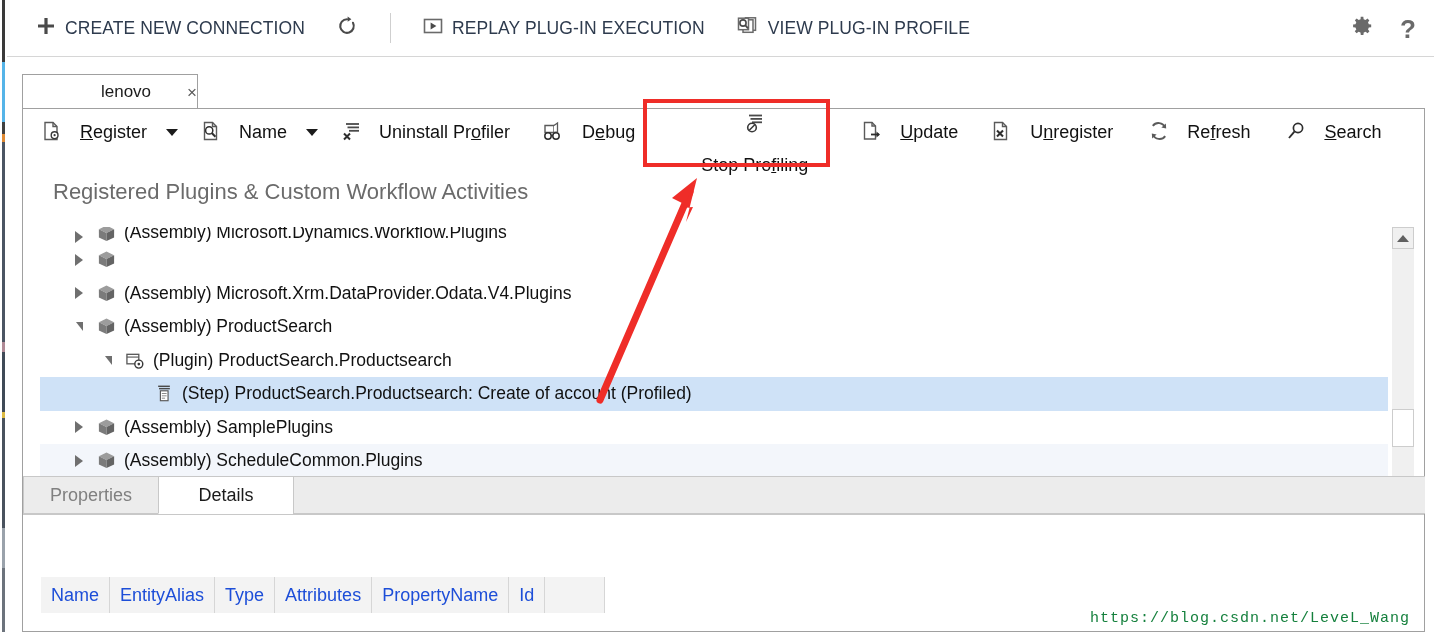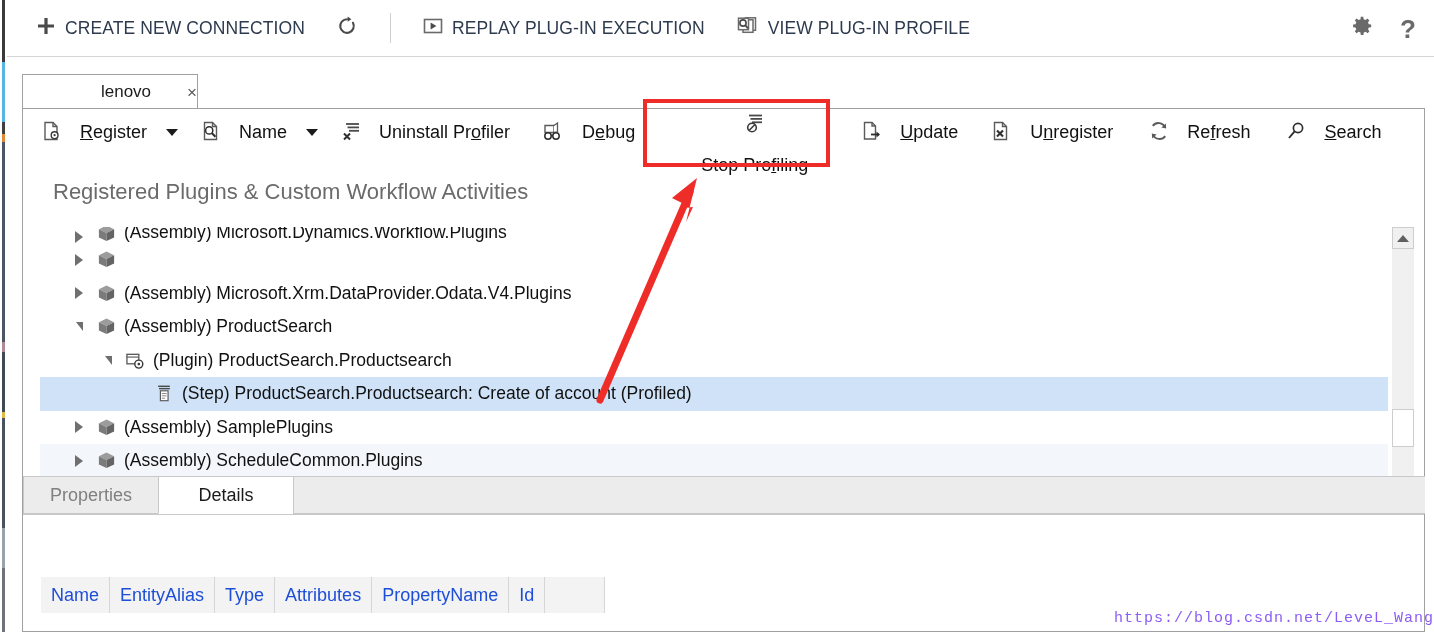--- a/index.html
+++ b/index.html
@@ -235,24 +235,24 @@
     pointer-events: none;
   }
   .annot-arrow {
     position: absolute; left: 560px; top: 160px;
     width: 200px; height: 260px;
     pointer-events: none;
   }
 
   
   .watermark {
-    position: absolute; right: 0; bottom: 5px;
+    position: absolute; right: 24px; bottom: 5px;
     font-family: "Liberation Mono", monospace;
     font-size: 15px;
-    color: #8b5cf6;
+    color: #15803d;
     letter-spacing: 1px;
     white-space: nowrap;
     user-select: none;
   }
 </style>
 </head>
 <body>
 
 <div id="root">
 

